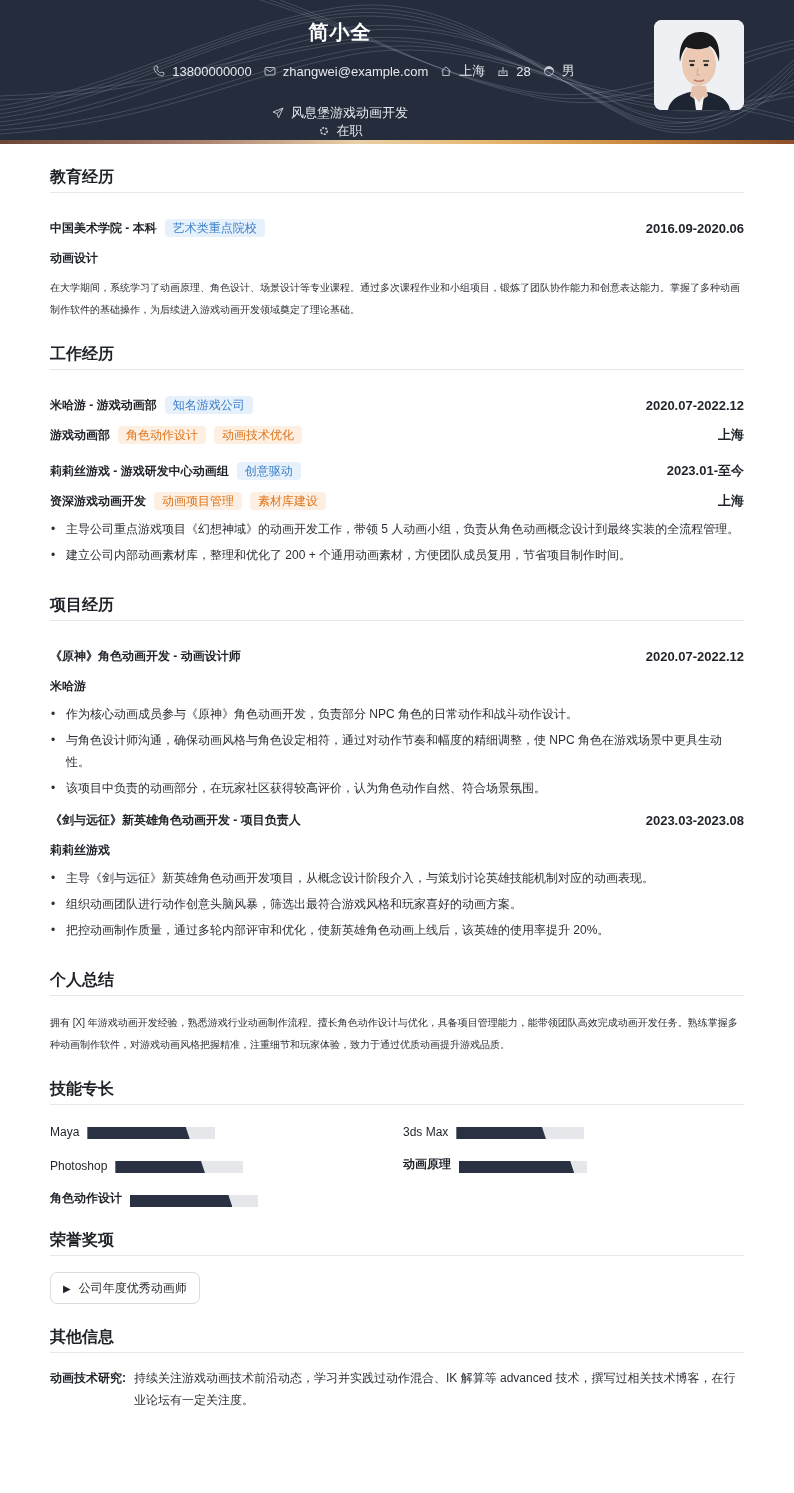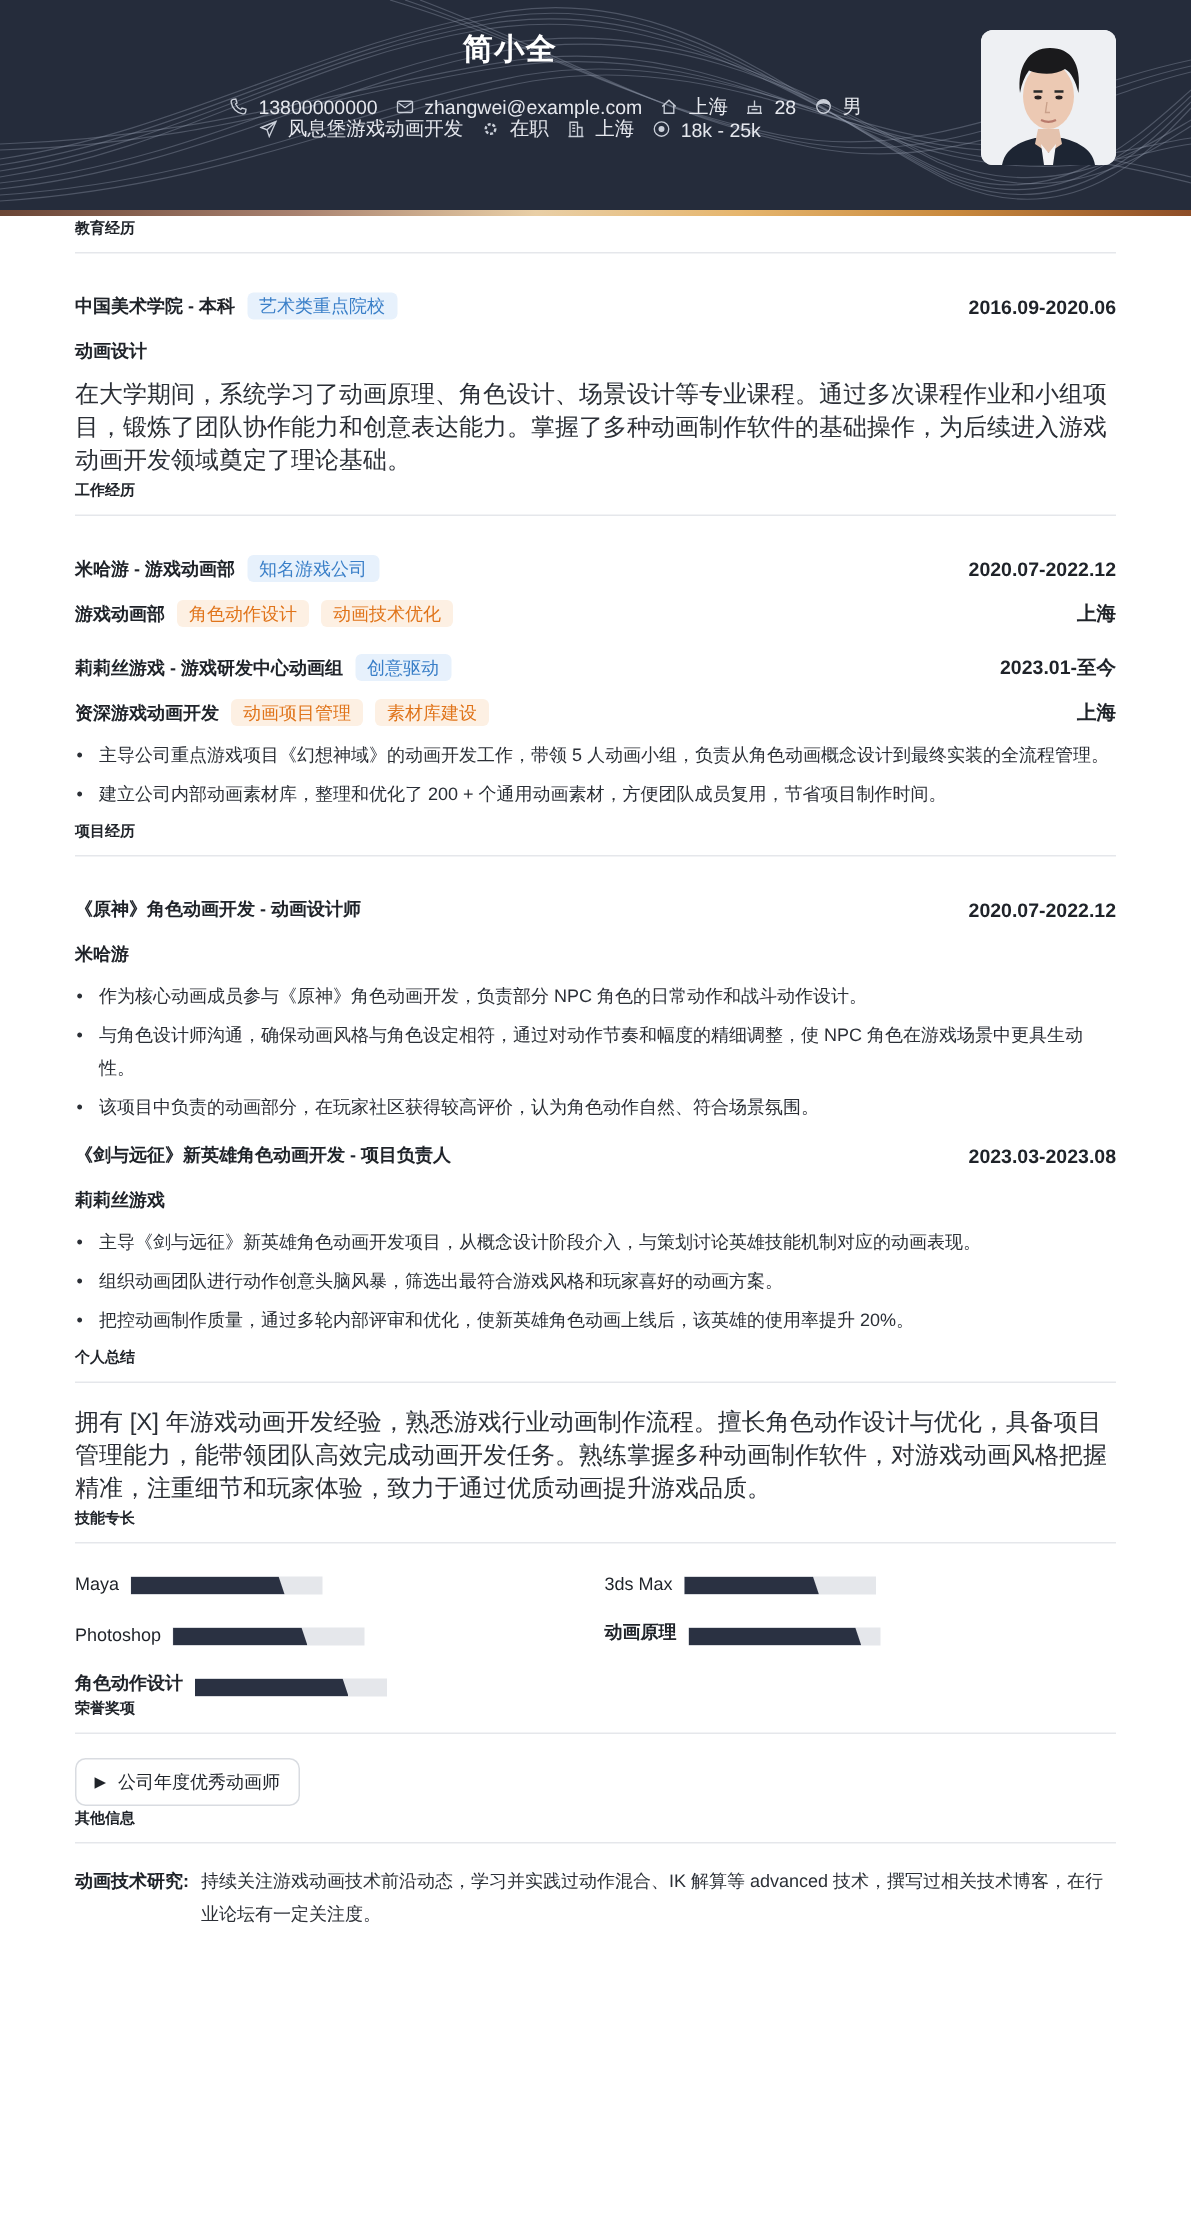--- a/index.html
+++ b/index.html
@@ -5,37 +5,37 @@
   * { box-sizing: border-box; margin: 0; padding: 0; }
   html, body { width: 794px; background: #ffffff; }
   body { font-family: "Liberation Sans", "DejaVu Sans", sans-serif; color: #1f2329; font-size: 13px; }
 
   .header { position: relative; width: 794px; height: 140px; background: #252c3b; overflow: hidden; }
   .header svg.waves { position: absolute; left: 0; top: 0; width: 794px; height: 140px; }
   .stripe { height: 4px; width: 794px; background: linear-gradient(90deg, #6b4636 0%, #a98270 25%, #e9cfa6 45%, #e6b66e 62%, #c98a3e 80%, #8e4e28 100%); }
   .name { position: absolute; top: 19px; left: 0; width: 680px; text-align: center; color: #ffffff; font-size: 20px; font-weight: bold; letter-spacing: 1px; }
   .info-row { position: absolute; left: 0; width: 680px; display: flex; justify-content: center; align-items: center; color: #e6e8ee; font-size: 13px; }
   .info-row.r1 { top: 62px; padding-left: 48px; }
-  .info-row.r2 { top: 77px; }
+  .info-row.r2 { top: 104px; flex-direction: column; }
   .info-item { display: flex; align-items: center; margin: 0 6px; white-space: nowrap; }
   .info-item .ic { width: 12px; height: 12px; margin-right: 7px; display: inline-flex; align-items: center; justify-content: center; }
   .info-item .ic svg { width: 12px; height: 12px; }
   .photo { position: absolute; left: 654px; top: 20px; width: 90px; height: 90px; border-radius: 8px; background: #eef0f3; overflow: hidden; }
 
   .content { padding: 0 50px 20px 50px; }
-  .section-title { font-size: 10px; font-weight: bold; color: #1f2329; padding-bottom: 6px; border-bottom: 1px solid #e5e7eb; line-height: 18px; }
+  .section-title { font-size: 16px; font-weight: bold; color: #1f2329; padding-top: 24px; padding-bottom: 6px; border-bottom: 1px solid #e5e7eb; line-height: 18px; }
   .row { display: flex; justify-content: space-between; align-items: center; height: 30px; }
   .row.first { margin-top: 20px; gap: 16px; }
   .row-left { display: flex; align-items: center; font-weight: bold; font-size: 12px; }
   .row-right { font-weight: bold; font-size: 13px; }
   .tag { display: inline-block; font-weight: normal; font-size: 12px; padding: 1px 8px; border-radius: 4px; margin-left: 8px; line-height: 16px; }
   .tag.blue { background: #e7f1fc; color: #3a7fc8; }
   .tag.orange { background: #fdf0e3; color: #e0741a; }
   .sub { font-weight: bold; font-size: 12px; height: 30px; line-height: 30px; }
-  .para { font-size: 16px; line-height: 22px; color: #2b2f36; margin-top: 4px; }
+  .para { font-size: 10px; line-height: 22px; color: #2b2f36; margin-top: 4px; }
   ul.bullets { list-style: none; margin-top: 2px; }
   ul.bullets li { position: relative; padding-left: 16px; font-size: 12px; line-height: 22px; margin-bottom: 4px; color: #2b2f36; }
   ul.bullets li::before { content: "•"; position: absolute; left: 1px; top: 0; color: #2b2f36; }
   .entry { margin-bottom: 6px; }
 
   .skills { display: grid; grid-template-columns: 353px 341px; row-gap: 14px; margin-top: 14px; }
   .skill { display: flex; align-items: flex-end; height: 20px; }
   .skill-label { font-size: 12px; margin-right: 8px; white-space: nowrap; }
   .skill-label.b { font-weight: bold; }
   .bar { position: relative; width: 128px; height: 12px; background: #e5e7eb; }

